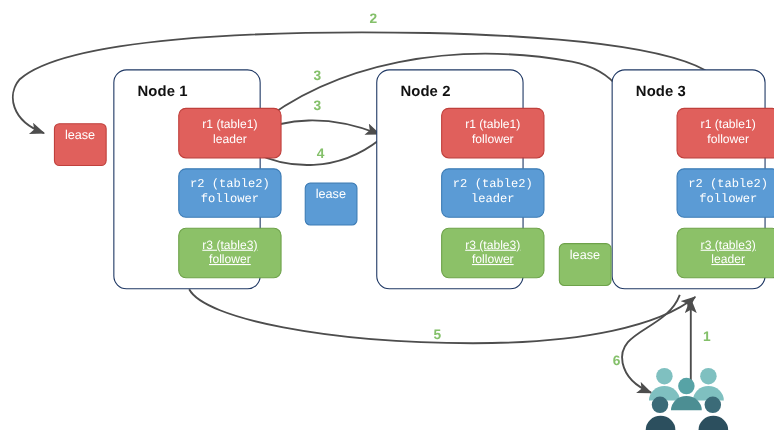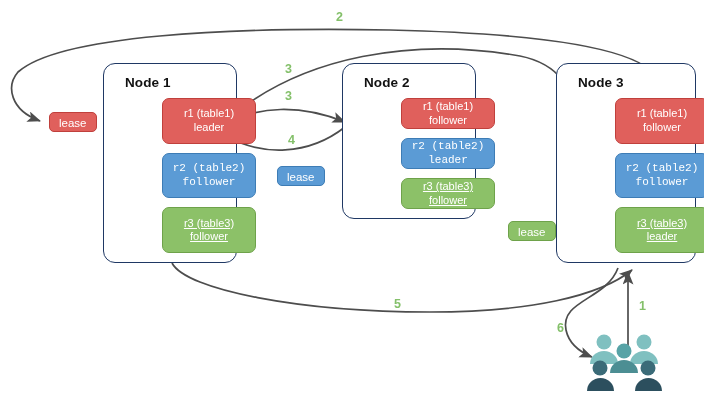--- a/index.html
+++ b/index.html
@@ -56,21 +56,21 @@
   }
   .replica .ln{display:block;}
   .r-red{background:#e0605c;border:1.4px solid #c0403c;}
   .r-blue{background:#5b9bd5;border:1.4px solid #3d7cb5;font-family:Liberation Mono, monospace;}
   .r-green{background:#8cc168;border:1.4px solid #6ea24a;text-decoration:underline;}
 
   .lease{
     position:absolute;
     box-sizing:border-box;
     border-radius:5px;
-    padding:3px 9px 1px 9px;
+    padding:3px 9px 20px 9px;
     font-size:11.5px;
     color:#ffffff;
     line-height:14px;
     text-align:center;
   }
   .lease-red{background:#e0605c;border:1.4px solid #c0403c;}
   .lease-blue{background:#5b9bd5;border:1.4px solid #3d7cb5;}
   .lease-green{background:#8cc168;border:1.4px solid #6ea24a;}
 
   .step{
@@ -126,21 +126,21 @@
     <div class="replica r-blue">
       <span class="ln">r2 (table2)</span>
       <span class="ln">follower</span>
     </div>
     <div class="replica r-green">
       <span class="ln">r3 (table3)</span>
       <span class="ln">follower</span>
     </div>
   </div>
 
-  <div class="node" style="left:342px; top:63px; width:134px; height:156px;">
+  <div class="node" style="left:342px; top:63px; width:134px; height:200px;">
     <div class="node-title">Node 2</div>
     <div class="replica r-red">
       <span class="ln">r1 (table1)</span>
       <span class="ln">follower</span>
     </div>
     <div class="replica r-blue">
       <span class="ln">r2 (table2)</span>
       <span class="ln">leader</span>
     </div>
     <div class="replica r-green">

